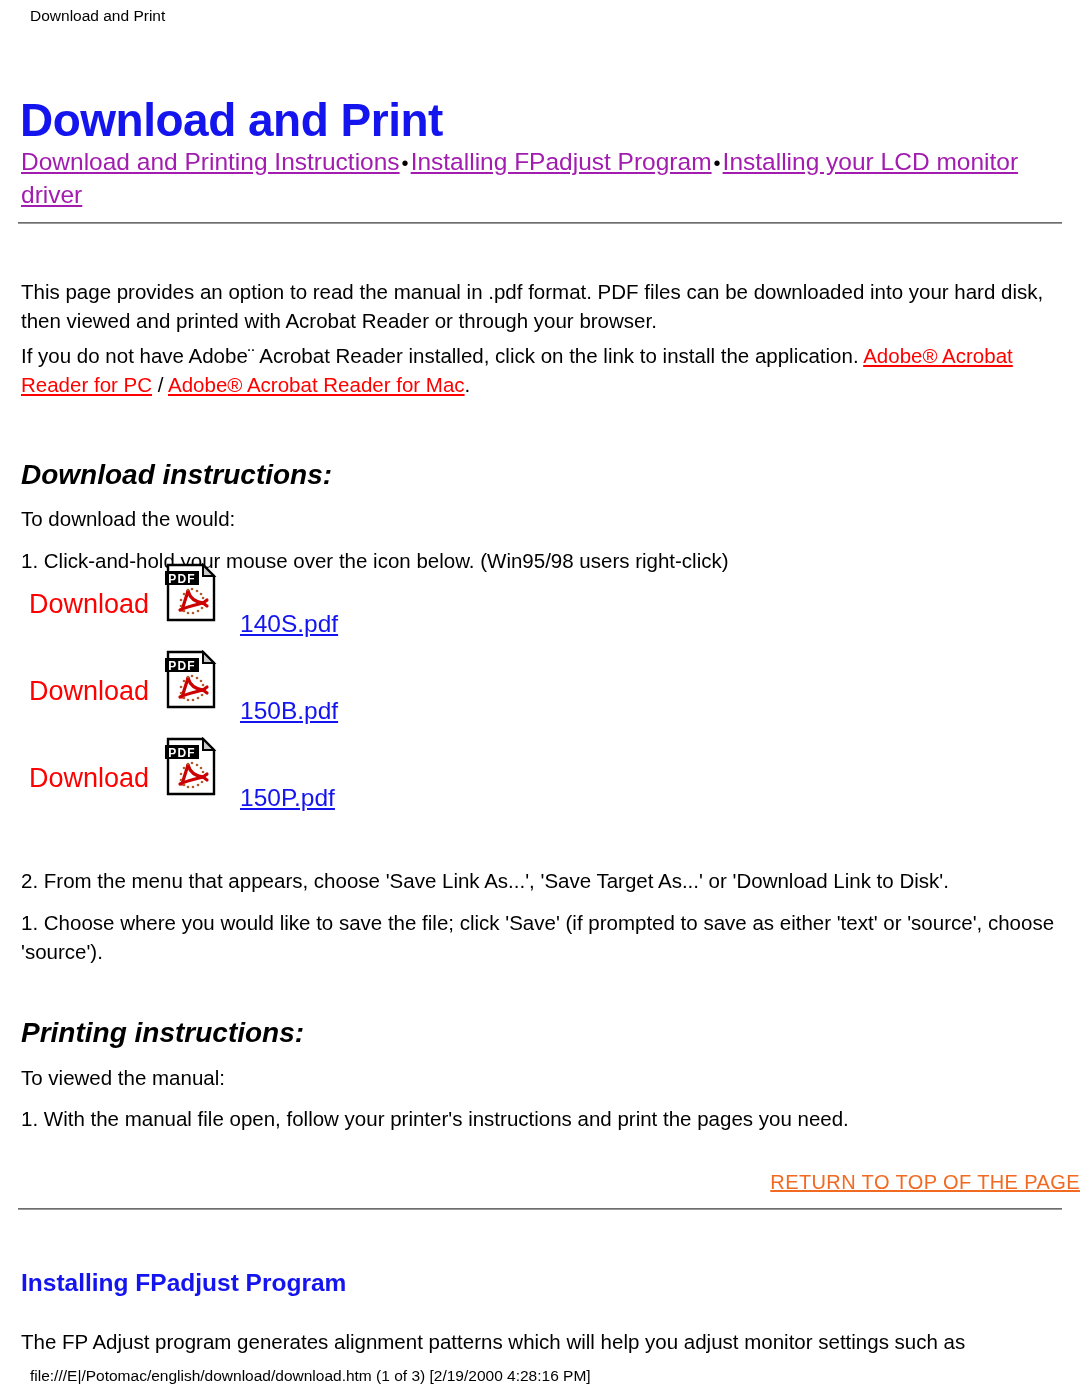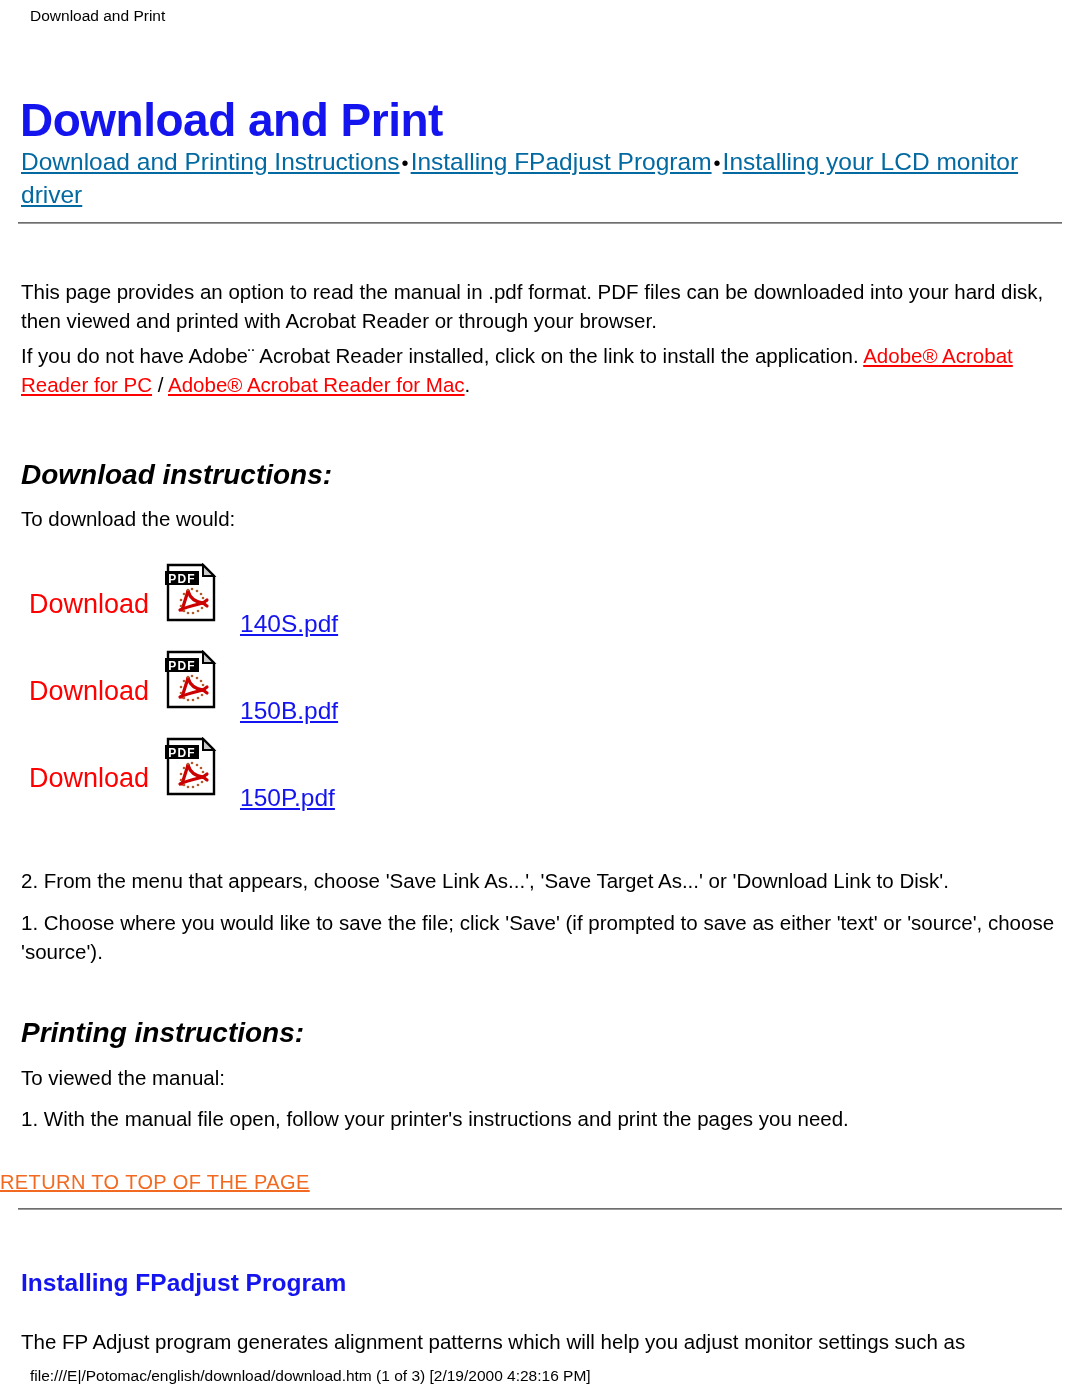--- a/index.html
+++ b/index.html
@@ -52,21 +52,21 @@
   .navlinks {
     position: absolute;
     left: 21px;
     top: 146px;
     width: 1000px;
     font-size: 24.5px;
     line-height: 31px;
     color: #1414ee;
   }
   .navlinks a {
-    color: #0369a1;
+    color: #a21caf;
     text-decoration: underline;
   }
   .navlinks .sep {
     color: #000000;
     text-decoration: none;
     font-size: 20px;
     padding: 0 2px;
   }
 
   
@@ -171,21 +171,21 @@
     text-decoration: underline;
     margin-left: 13px;
   }
 
   
   .return-top {
     position: absolute;
     left: 0;
     top: 1169px;
     width: 1080px;
-    text-align: left;
+    text-align: right;
     font-size: 20px;
     line-height: 26px;
     letter-spacing: 0.4px;
   }
   .return-top a {
     color: #f26a21;
     text-decoration: underline;
   }
 
   
@@ -215,20 +215,21 @@
   <div class="hr hr-1"></div>
 
   <p class="para p-intro">This page provides an option to read the manual in .pdf format. PDF files can be downloaded into your hard disk, then viewed and printed with Acrobat Reader or through your browser.</p>
 
   <p class="para p-adobe"><span>If you do not have Adobe¨ Acrobat Reader installed, click on the link to install the application. </span><a class="red" href="#">Adobe® Acrobat Reader for PC</a><span> / </span><a class="red" href="#">Adobe® Acrobat Reader for Mac</a><span>.</span></p>
 
   <h2 class="subhead sh-download">Download instructions:</h2>
 
   <p class="para p-todl">To download the would:</p>
 
+  <p class="para p-step1">1. Click-and-hold your mouse over the icon below. (Win95/98 users right-click)</p>
 
   <div class="dl-block">
 
     <div class="dl-row">
       <span class="dl-label">Download</span>
       <span class="pdf-icon-wrap">
         <svg width="56" height="60" viewBox="0 0 56 60" xmlns="http://www.w3.org/2000/svg">
           <polygon points="5,2 40,2 51,13 51,57 5,57" fill="#ffffff" stroke="#000000" stroke-width="2.4"></polygon>
           <polygon points="40,2 51,13 40,13" fill="#c9c9c9" stroke="#000000" stroke-width="2"></polygon>
           <rect x="2" y="8" width="34" height="14" fill="#000000"></rect>

